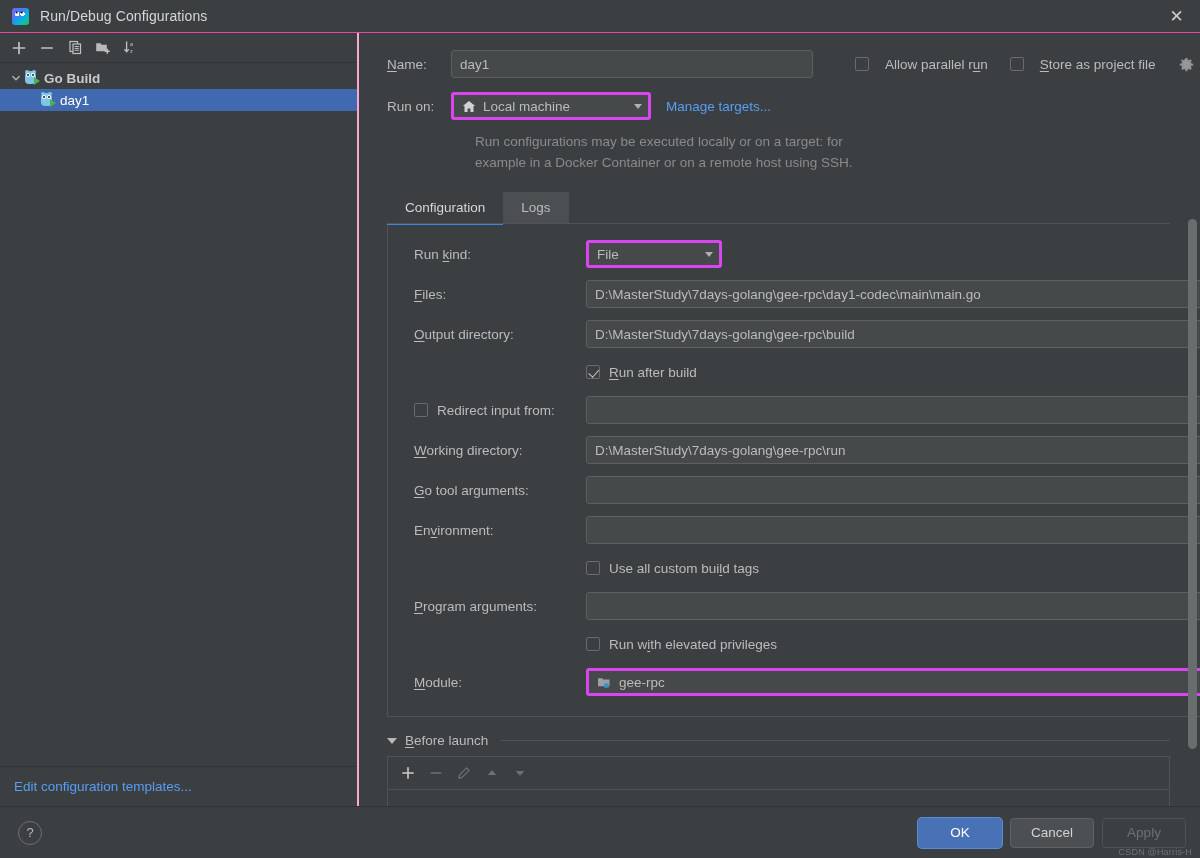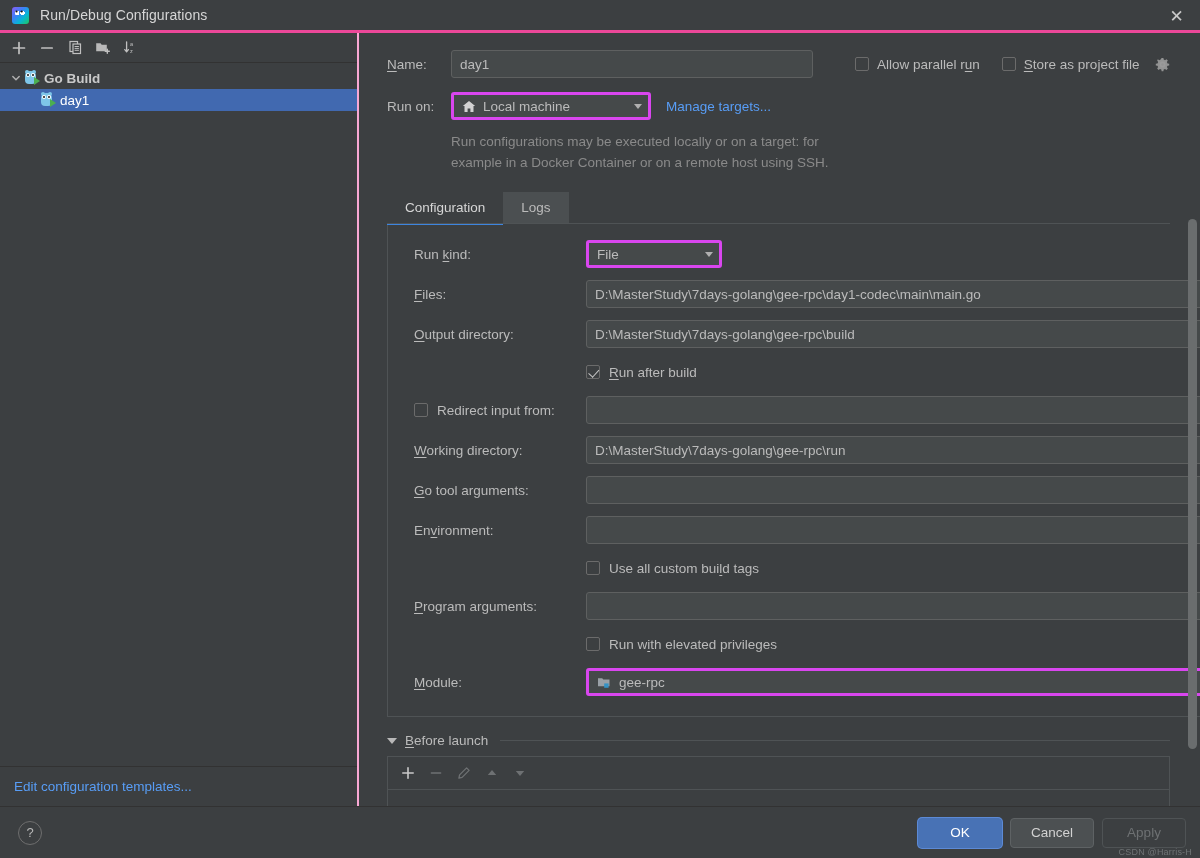--- a/index.html
+++ b/index.html
@@ -23,21 +23,21 @@
     background: #3c3f41;
     display: flex; flex-direction: column;
   }
 
   
   .titlebar {
     height: 33px; min-height: 33px;
     background: #3c3f41;
     display: flex; align-items: center;
     padding-left: 12px;
-    border-bottom: 3px solid #ec4899;
+    border-bottom: 1px solid #ec4899;
     position: relative;
   }
   .app-icon {
     width: 17px; height: 17px;
     border-radius: 3px;
     margin-right: 11px;
     background:
       radial-gradient(circle at 30% 35%, #ffffff 0 2.2px, transparent 2.3px),
       radial-gradient(circle at 62% 35%, #ffffff 0 2.2px, transparent 2.3px),
       linear-gradient(135deg, #8b5cf6 0%, #3b82f6 38%, #06b6d4 65%, #22c55e 100%);
@@ -176,21 +176,21 @@
     padding: 0 8px;
     overflow: hidden; white-space: nowrap;
   }
   .name-input { width: 362px; }
 
   .checks {
     display: flex; align-items: center; gap: 22px;
     margin-left: 42px;
   }
   .cb {
-    display: flex; align-items: center; gap: 8px;
+    display: flex; align-items: center; gap: 16px;
     font-size: 13.5px; color: #bbbbbb;
     white-space: nowrap;
   }
   .box {
     width: 14px; height: 14px; flex: none;
     border: 1px solid #6b6b6b;
     border-radius: 2px;
     background: #3c3f41;
     position: relative;
   }
@@ -225,21 +225,21 @@
     border-right: 4.5px solid transparent;
     border-top: 5px solid #b0b0b0;
   }
   .runon-combo { width: 200px; }
   .home-ico {
     width: 14px; height: 13px; margin-right: 7px; flex: none; color: #d2d2d2;
   }
   .manage-link { margin-left: 15px; color: #589df6; font-size: 13.5px; }
 
   .hint {
-    margin-left: 92px; margin-top: 5px;
+    margin-left: 116px; margin-top: 5px;
     color: #8a8a8a; font-size: 13.5px; line-height: 21px;
     max-width: 560px;
   }
 
   
   .tabs {
     margin: 19px 0 0 28px;
     display: flex; align-items: flex-start;
     position: relative;
     width: 783px;

